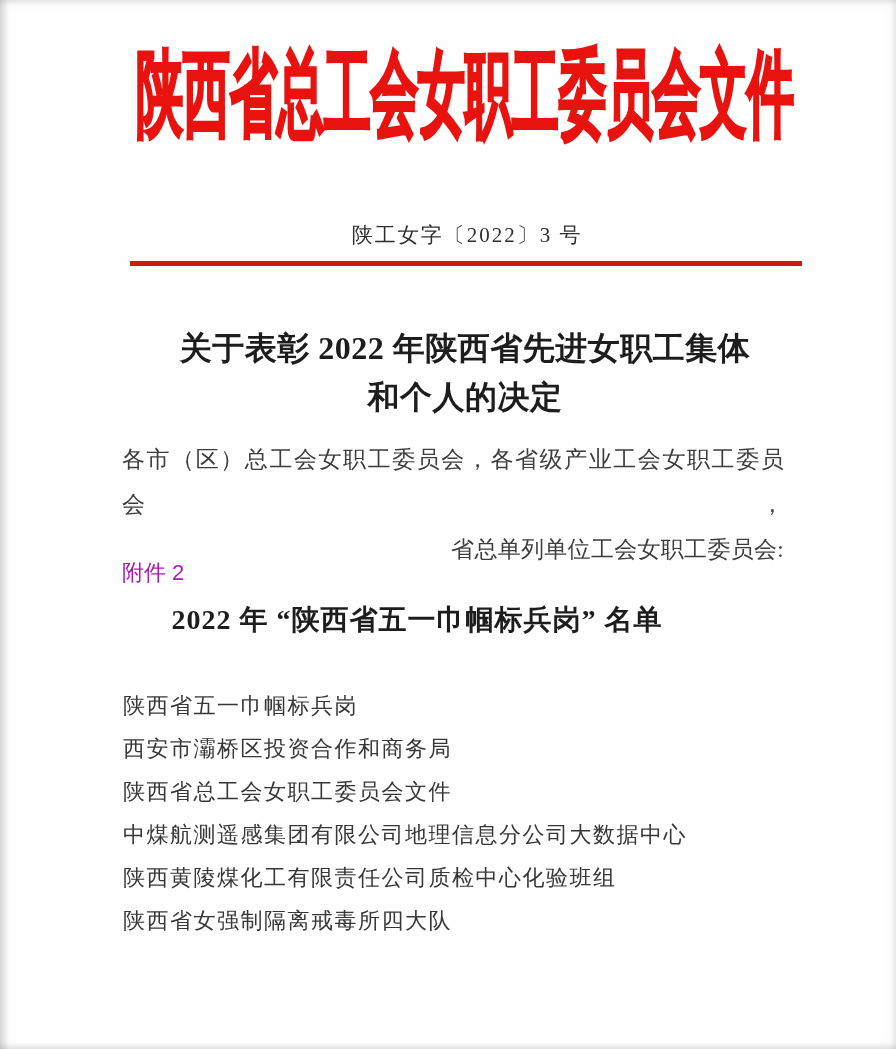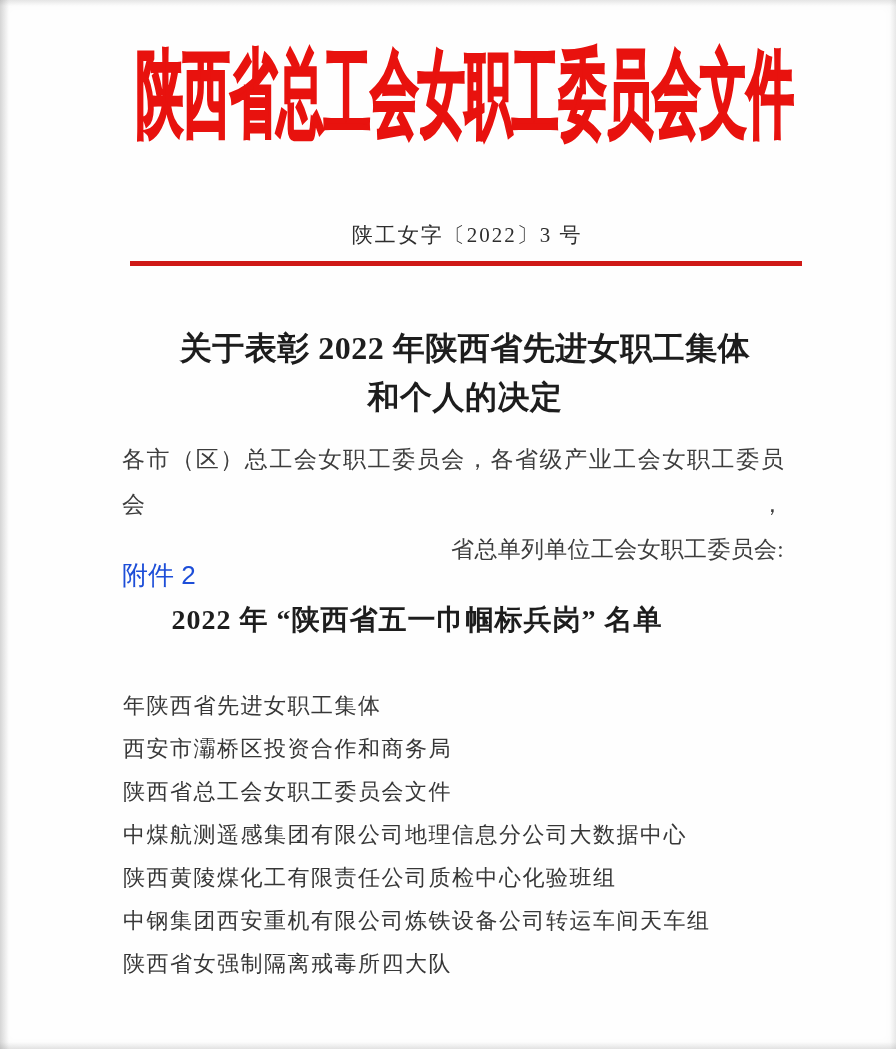--- a/index.html
+++ b/index.html
@@ -94,23 +94,23 @@
     letter-spacing: 0.3px;
     color: var(--text-body, #3d3d3d);
   }
   .salutation .l1 { text-align: justify; text-align-last: justify; }
   .salutation .l2 { text-align: right; }
 
   .attachment {
     position: absolute;
     left: 122px;
     top: 560px;
-    font-size: 26px;
+    font-size: 22px;
     line-height: 1.2;
-    color: #1d4ed8;
+    color: #a21caf;
     font-family: "Liberation Sans", "DejaVu Sans", sans-serif;
   }
 
   .list-title {
     position: absolute;
     top: 601px;
     left: 0;
     right: 0;
     transform: translateX(-31px);
     text-align: center;
@@ -168,21 +168,20 @@
   <div class="salutation">
     <div class="l1">各市（区）总工会女职工委员会，各省级产业工会女职工委员会，</div>
     <div class="l2">省总单列单位工会女职工委员会:</div>
   </div>
 
   <div class="attachment">附件 2</div>
 
   <div class="list-title">2022 年 “陕西省五一巾帼标兵岗” 名单</div>
 
   <div class="award-list">
-      <div class="list-item"><span>年陕西省先进女职工集体</span></div>
+      <div class="list-item"><span>陕西省五一巾帼标兵岗</span></div>
       <div class="list-item"><span>西安市灞桥区投资合作和商务局</span></div>
       <div class="list-item"><span>陕西省总工会女职工委员会文件</span></div>
       <div class="list-item"><span>中煤航测遥感集团有限公司地理信息分公司大数据中心</span></div>
       <div class="list-item"><span>陕西黄陵煤化工有限责任公司质检中心化验班组</span></div>
-      <div class="list-item"><span>中钢集团西安重机有限公司炼铁设备公司转运车间天车组</span></div>
       <div class="list-item"><span>陕西省女强制隔离戒毒所四大队</span></div>
     </div>
 </div>
 
 </body></html>

